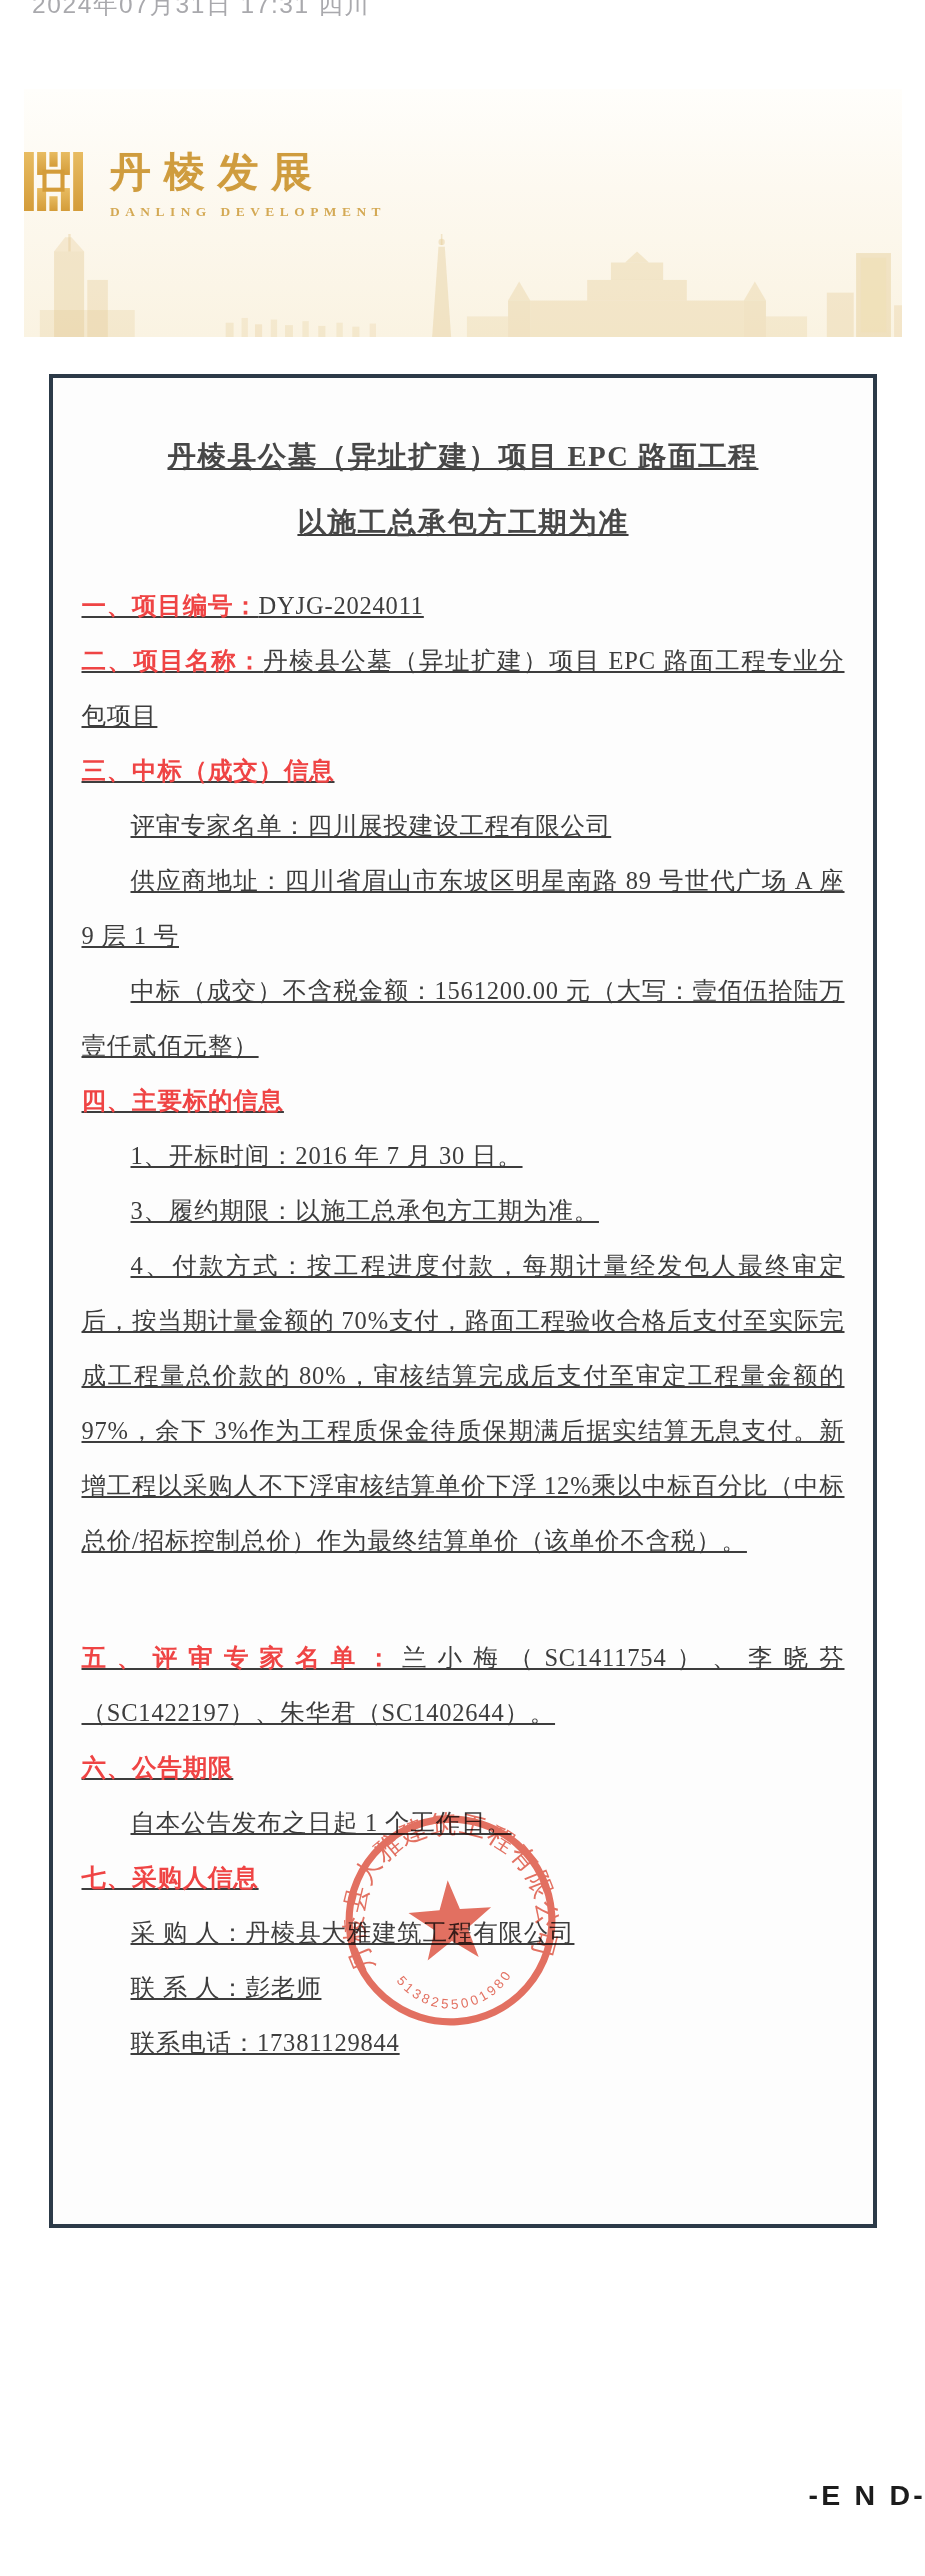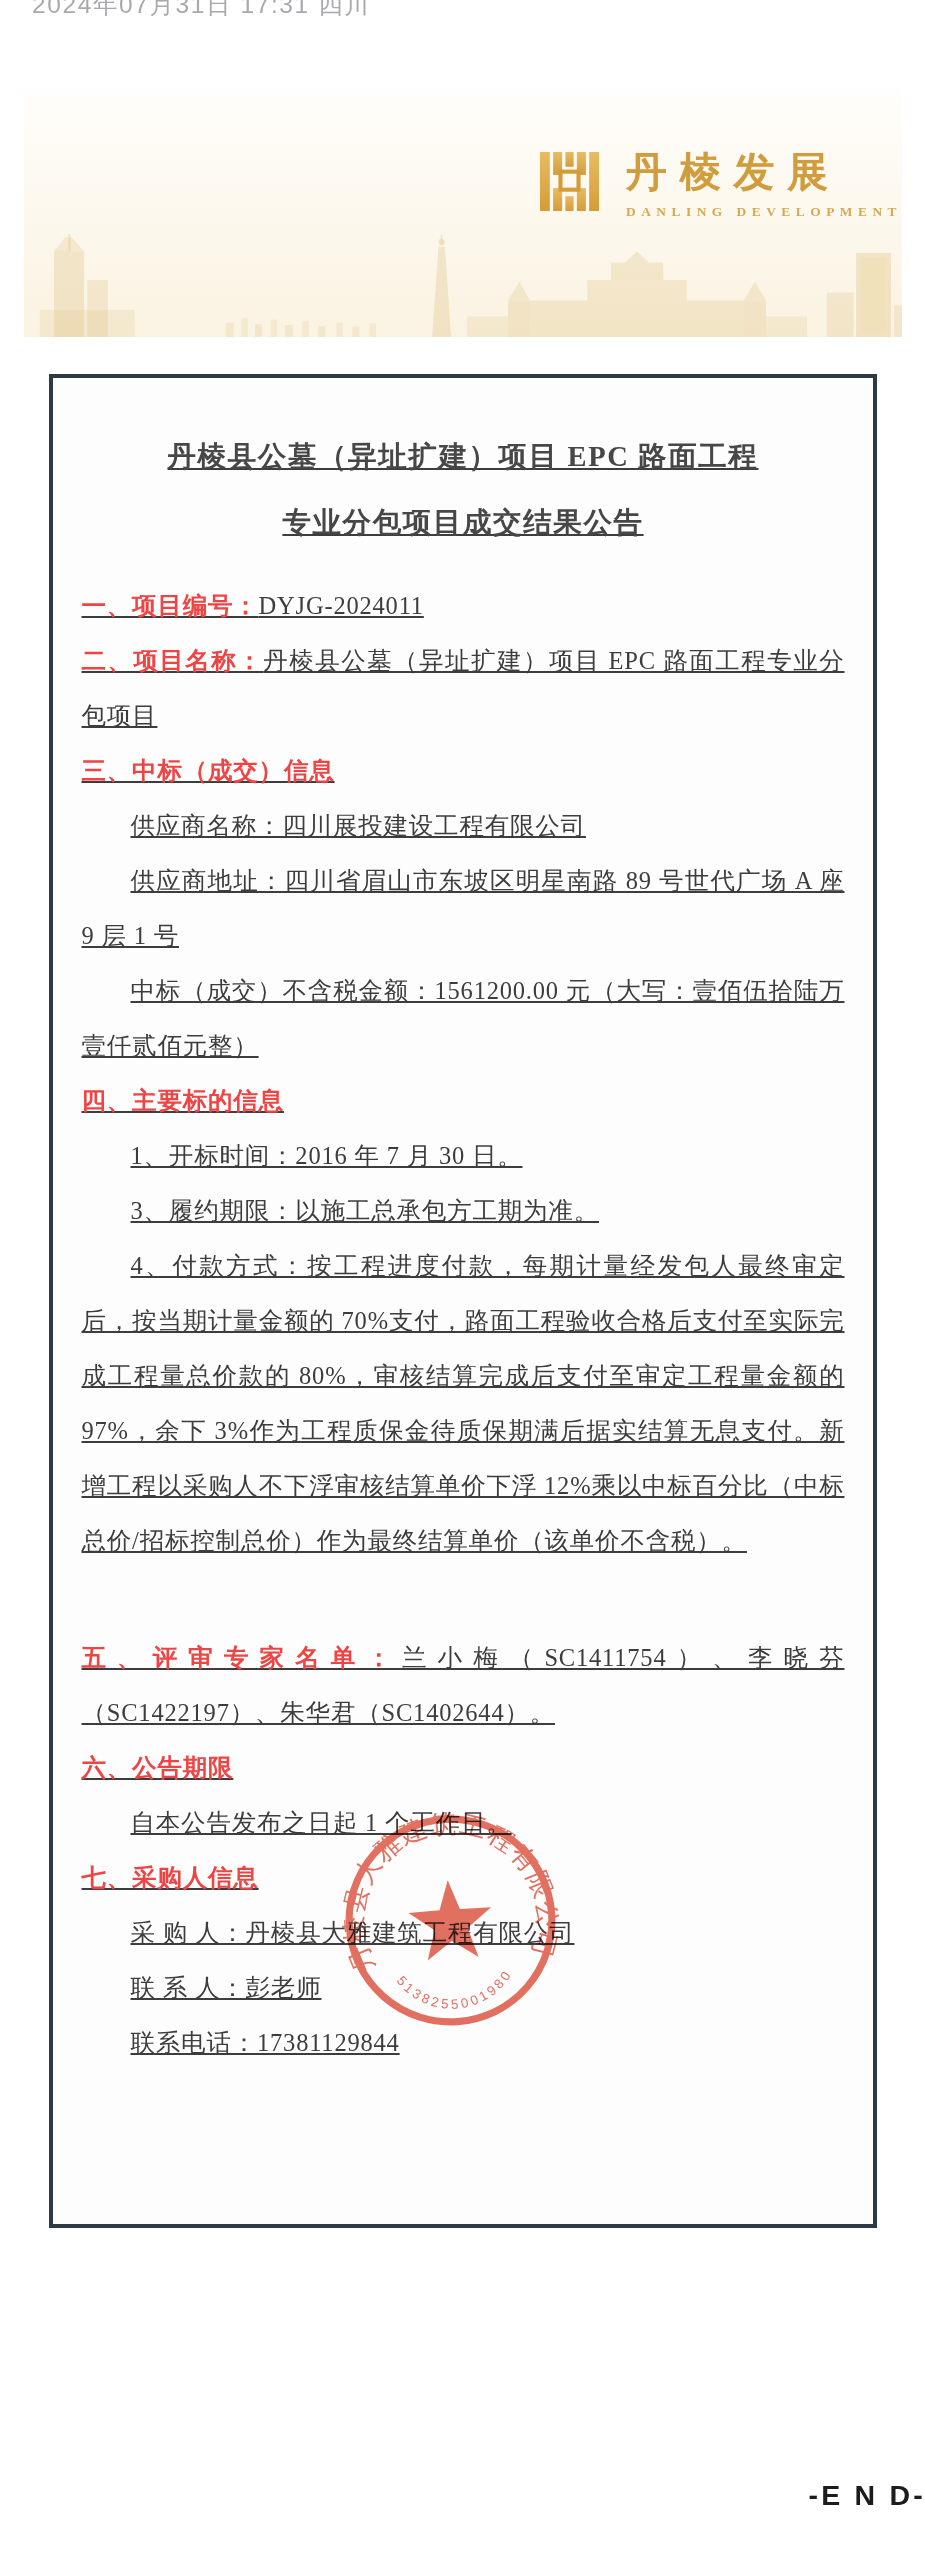--- a/index.html
+++ b/index.html
@@ -32,21 +32,21 @@
     height:248px;
     background:linear-gradient(180deg,#fffefb 0%,#fdf9f0 40%,#faf3e2 100%);
     position:relative;
     overflow:hidden;
   }
   .brand-row{
     position:absolute;
     top:60px;
     left:0;right:0;
     display:flex;
-    justify-content:flex-end;
+    justify-content:flex-start;
     align-items:flex-start;
     gap:27px;
   }
   .brand-mark{width:59px;height:59px;margin-top:3.2px;}
   .brand-text{display:flex;flex-direction:column;}
   .brand-cn{
     font-size:41px;
     line-height:47px;
     letter-spacing:12.7px;
     color:#cf9c3e;
@@ -196,28 +196,28 @@
       <rect x="1052" y="24" width="44" height="106" opacity=".42"></rect>
       <rect x="1058" y="30" width="32" height="94" fill="#efe0b4" opacity=".5"></rect>
       <rect x="1100" y="90" width="10" height="40" opacity=".3"></rect>
     </g>
   </svg>
 </div>
 
 <div class="doc-card">
   <h1 class="doc-title">
     <div class="t-line">丹棱县公墓（异址扩建）项目 EPC 路面工程</div>
-    <div class="t-line">专业分包项目成交结果公告</div>
+    <div class="t-line">以施工总承包方工期为准</div>
   </h1>
 
   <div>
       <p class="para type-labeled"><span class="p-label">一、项目编号：</span><span class="p-text">DYJG-2024011</span></p>
       <p class="para type-labeled"><span class="p-label">二、项目名称：</span><span class="p-text">丹棱县公墓（异址扩建）项目 EPC 路面工程专业分包项目</span></p>
       <p class="para type-heading"><span class="p-label">三、中标（成交）信息</span></p>
-      <p class="para type-indent"><span class="p-text">供应商名称：四川展投建设工程有限公司</span></p>
+      <p class="para type-indent"><span class="p-text">评审专家名单：四川展投建设工程有限公司</span></p>
       <p class="para type-indent"><span class="p-text">供应商地址：四川省眉山市东坡区明星南路 89 号世代广场 A 座 9 层 1 号</span></p>
       <p class="para type-indent"><span class="p-text">中标（成交）不含税金额：1561200.00 元（大写：壹佰伍拾陆万壹仟贰佰元整）</span></p>
       <p class="para type-heading"><span class="p-label">四、主要标的信息</span></p>
       <p class="para type-indent"><span class="p-text">1、开标时间：2016 年 7 月 30 日。</span></p>
       <p class="para type-indent"><span class="p-text">3、履约期限：以施工总承包方工期为准。</span></p>
       <p class="para type-indent"><span class="p-text">4、付款方式：按工程进度付款，每期计量经发包人最终审定后，按当期计量金额的 70%支付，路面工程验收合格后支付至实际完成工程量总价款的 80%，审核结算完成后支付至审定工程量金额的 97%，余下 3%作为工程质保金待质保期满后据实结算无息支付。新增工程以采购人不下浮审核结算单价下浮 12%乘以中标百分比（中标总价/招标控制总价）作为最终结算单价（该单价不含税）。</span></p>
       <p class="para type-labeled gap-before"><span class="p-label">五、评审专家名单：</span><span class="p-text">兰小梅（SC1411754）、李晓芬（SC1422197）、朱华君（SC1402644）。</span></p>
       <p class="para type-heading"><span class="p-label">六、公告期限</span></p>
       <p class="para type-indent"><span class="p-text">自本公告发布之日起 1 个工作日。</span></p>
       <p class="para type-heading"><span class="p-label">七、采购人信息</span></p>

